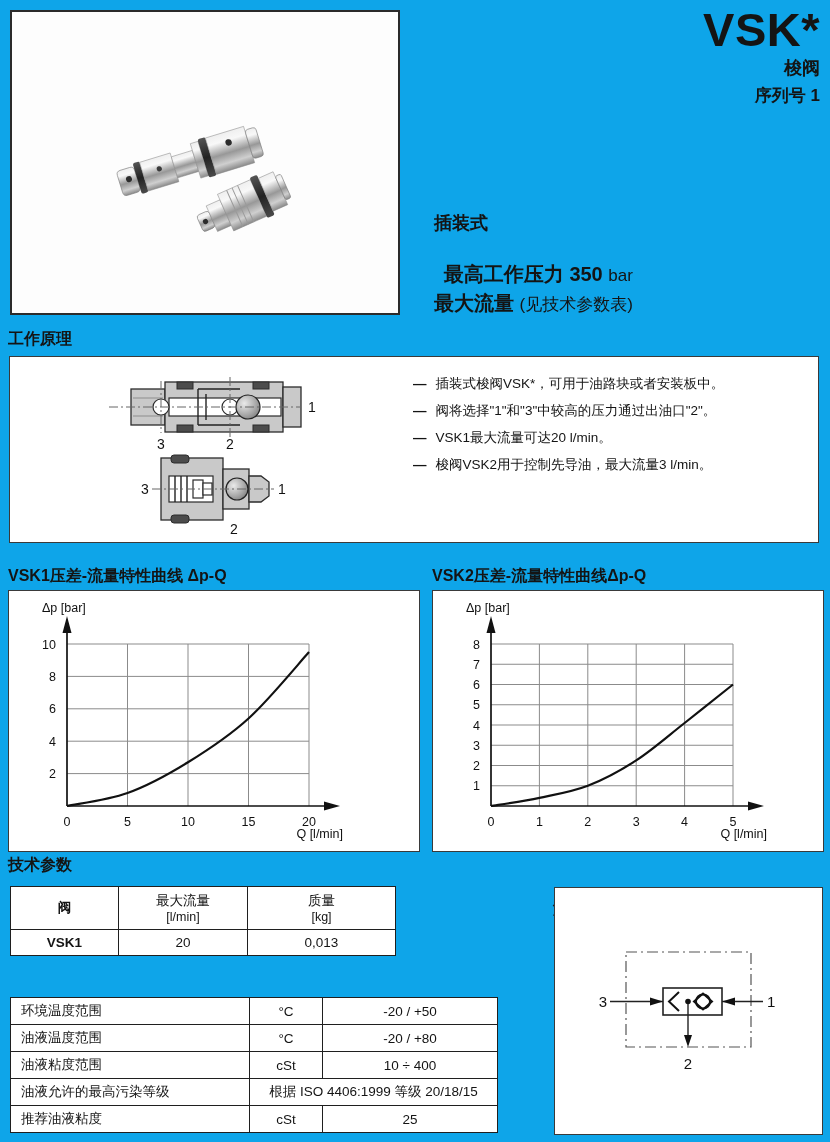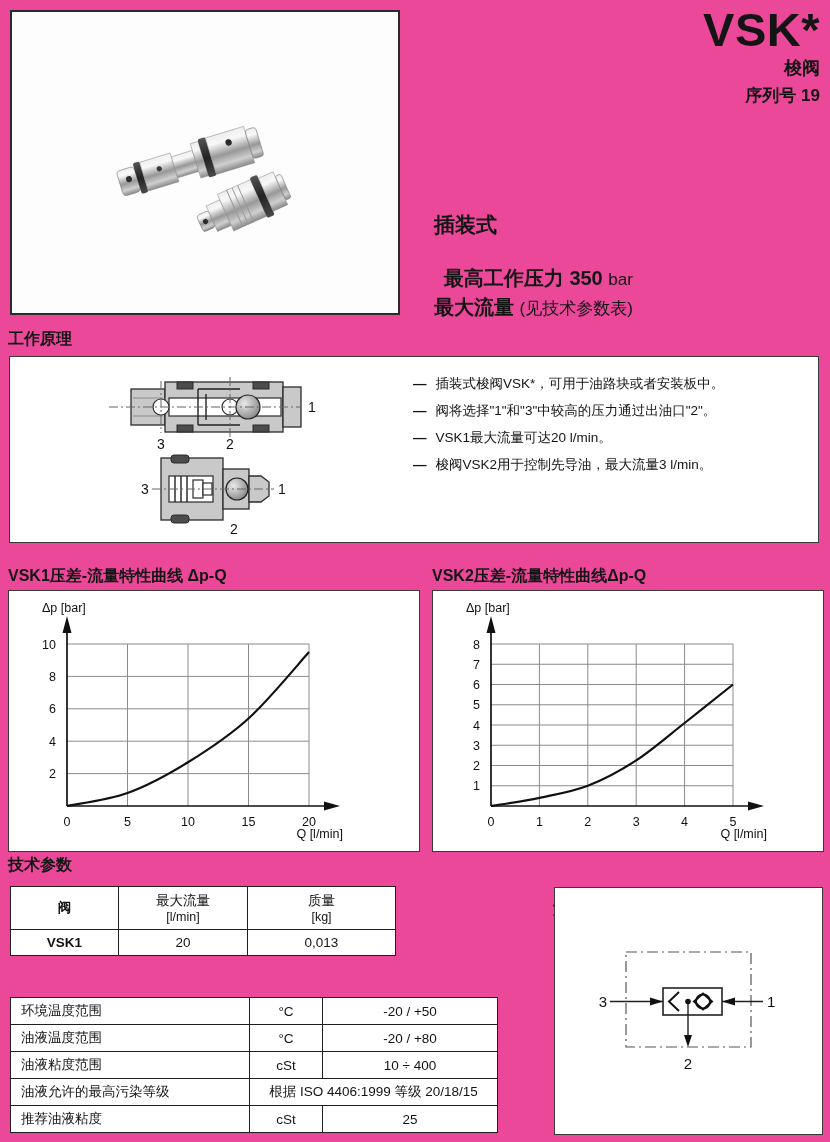--- a/index.html
+++ b/index.html
@@ -1,26 +1,26 @@
 <!DOCTYPE html>
 <html><head>
 <meta charset="utf-8">
 <style>
   html,body{margin:0;padding:0;background:#fff;}
-  .page{position:relative;width:830px;height:1142px;background:#ec4899;overflow:hidden;
+  .page{position:relative;width:830px;height:1142px;background:#0ea5e9;overflow:hidden;
         font-family:"Liberation Sans","DejaVu Sans",sans-serif;color:#141414;}
 
   
   .photo-box{position:absolute;left:10px;top:10px;width:386px;height:301px;border:2px solid #2b2b2b;background:#fdfdfd;}
   .title-block{position:absolute;right:10px;top:6px;text-align:right;}
   .model{font-size:47px;font-weight:bold;line-height:1.02;letter-spacing:.5px;}
   .subtitle{font-size:18px;font-weight:bold;margin-top:2px;}
   .series{font-size:17px;font-weight:bold;margin-top:4px;}
   .intro{position:absolute;left:434px;top:211px;}
-  .mount{font-size:21px;font-weight:bold;}
+  .mount{font-size:18px;font-weight:bold;}
   .spec1{margin-top:25px;font-size:20px;font-weight:bold;line-height:1.45;text-align:right;}
   .spec2{font-size:20px;font-weight:bold;line-height:1.45;}
   .unit-normal{font-weight:normal;font-size:17px;}
 
   
   .sec-h{position:absolute;font-size:16px;font-weight:bold;}
   .box{position:absolute;border:1.5px solid #3a3a3a;background:#fff;}
   .principle-box{left:9px;top:356px;width:808px;height:185px;}
   .chart1-box{left:8px;top:590px;width:410px;height:260px;}
   .chart2-box{left:432px;top:590px;width:390px;height:260px;}
@@ -112,21 +112,21 @@
         <rect x="64" y="-22" width="8" height="44" rx="2" fill="url(#dark)"></rect>
         <rect x="72" y="-18" width="16" height="36" fill="url(#metal)" stroke="#8a8a8a" stroke-width="0.5"></rect>
         <rect x="88" y="-13" width="6" height="26" rx="2" fill="url(#metal)" stroke="#7a7a7a" stroke-width="0.6"></rect>
       </g>
     </svg>
   </div>
 
   <div class="title-block">
     <div class="model">VSK*</div>
     <div class="subtitle">梭阀</div>
-    <div class="series">序列号 19</div>
+    <div class="series">序列号 1</div>
   </div>
 
   <div class="intro">
     <div class="mount">插装式</div>
     <div class="spec1"><span>最高工作压力</span> <span>350</span> <span class="unit-normal">bar</span></div>
     <div class="spec2"><span>最大流量</span> <span class="unit-normal">(见技术参数表)</span></div>
   </div>
 
   <div class="sec-h" style="left:8px;top:329px;">工作原理</div>
   <div class="box principle-box">

